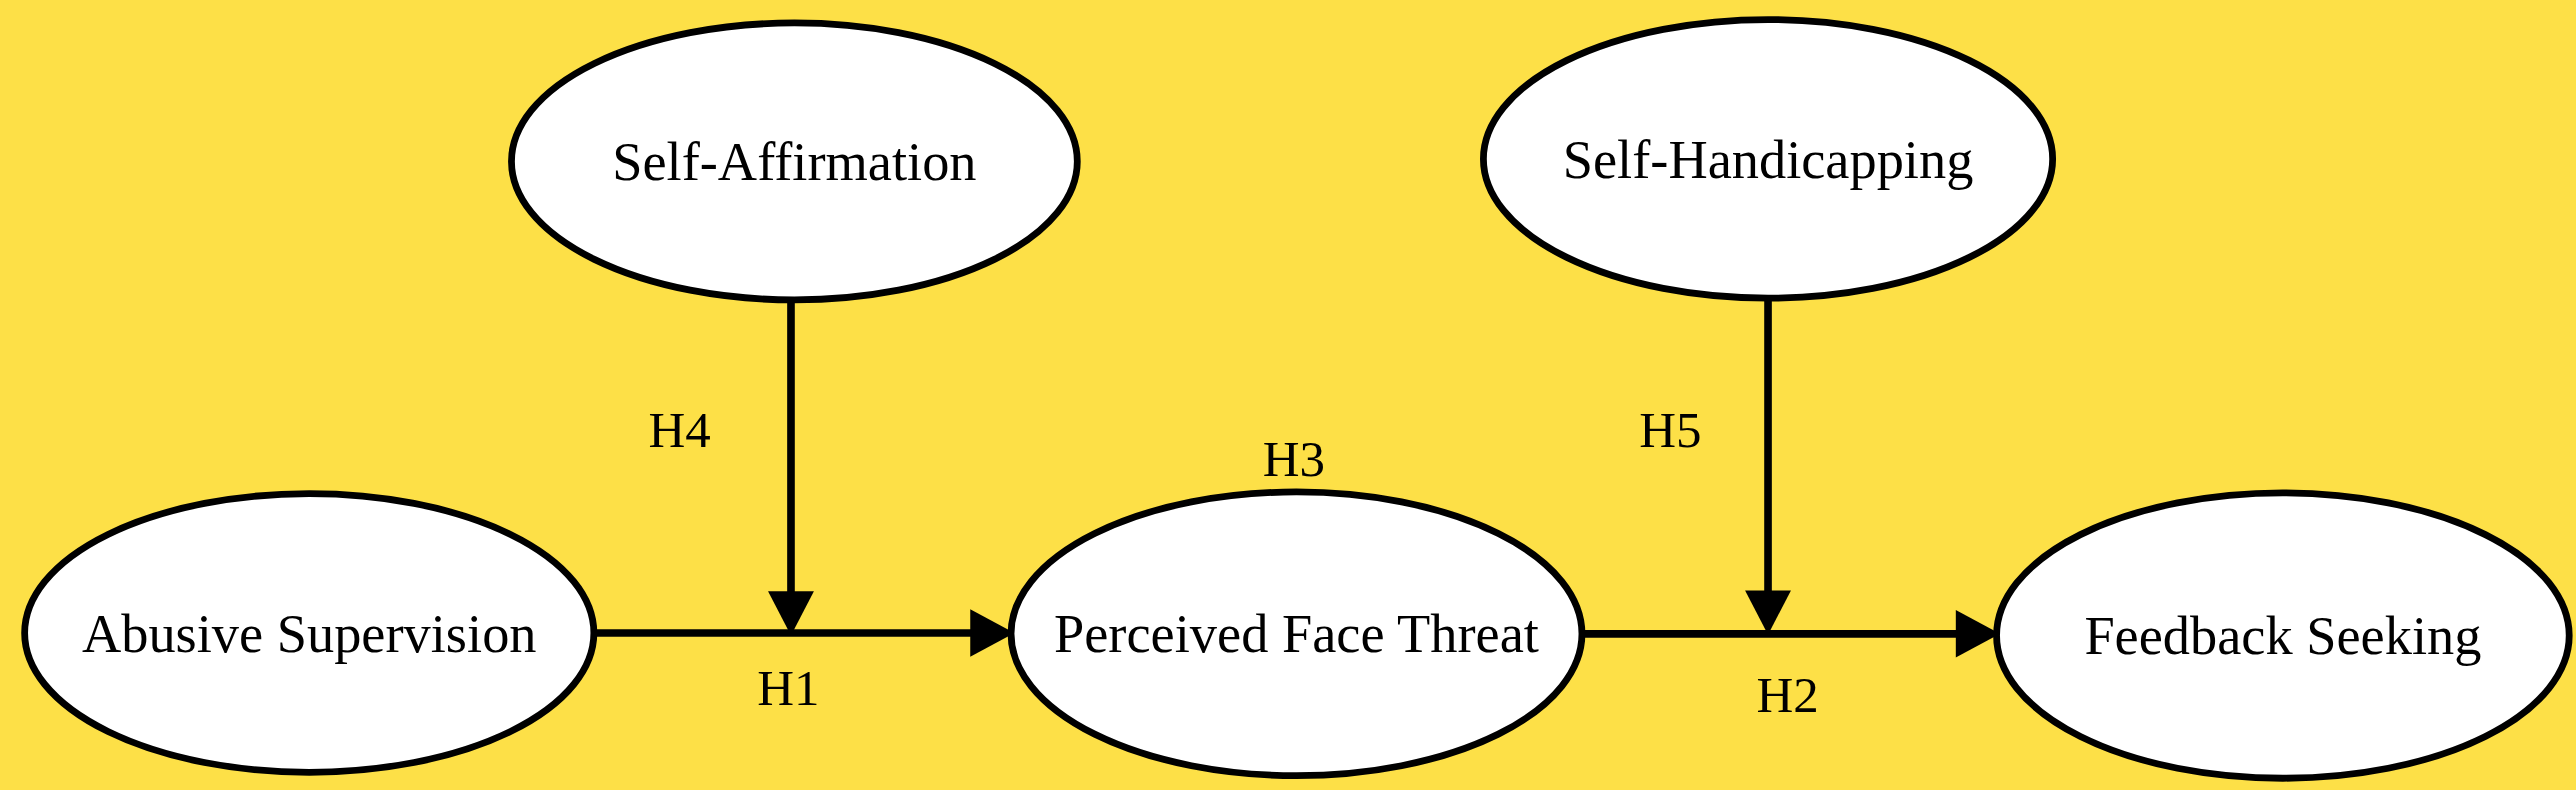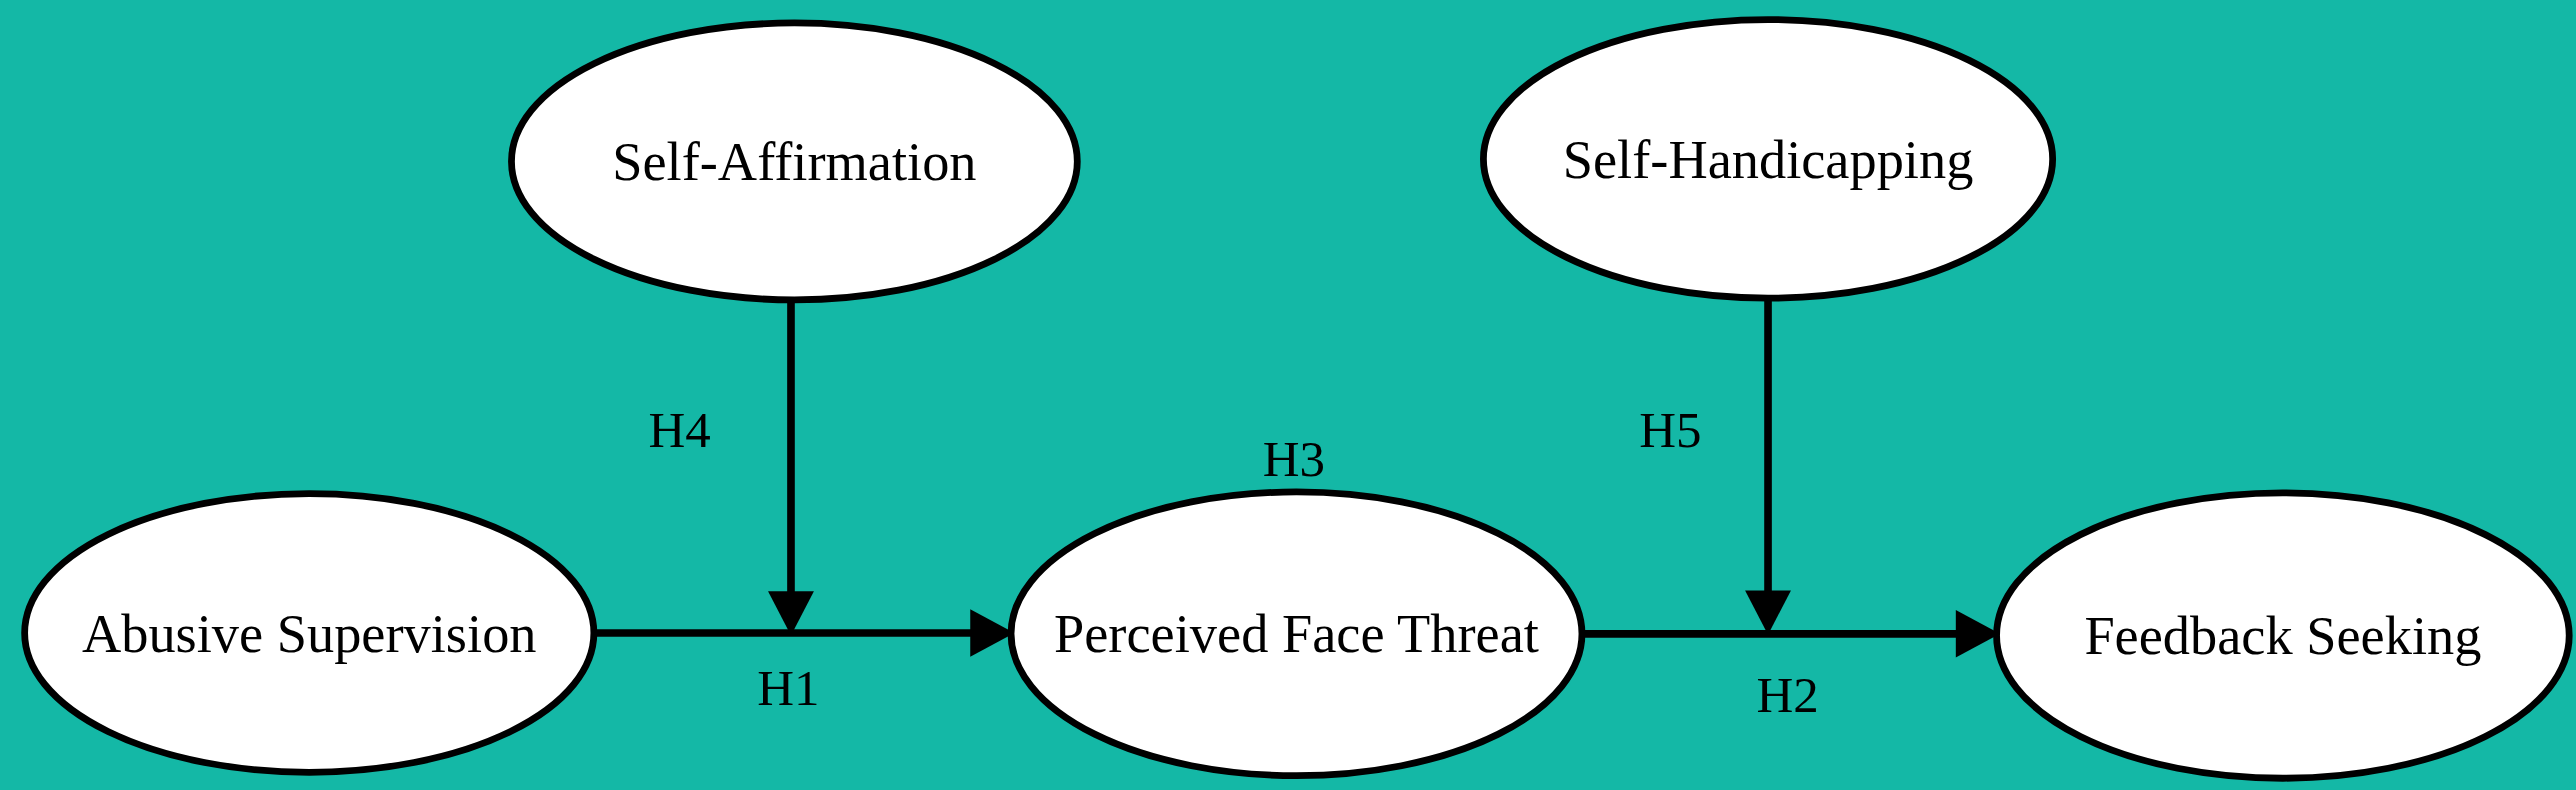--- a/index.html
+++ b/index.html
@@ -6,21 +6,21 @@
     margin: 0;
     padding: 0;
     background: #ffffff;
     width: 2576px;
     height: 791px;
     overflow: hidden;
   }
   .figure-wrap {
     width: 2576px;
     height: 791px;
-    background: #14b8a6;
+    background: #fde047;
   }
   svg { display: block; }
   .node-ellipse {
     fill: #ffffff;
     stroke: #000000;
     stroke-width: 8;
   }
   .arrow-shaft {
     stroke: #000000;
     stroke-width: 9;

